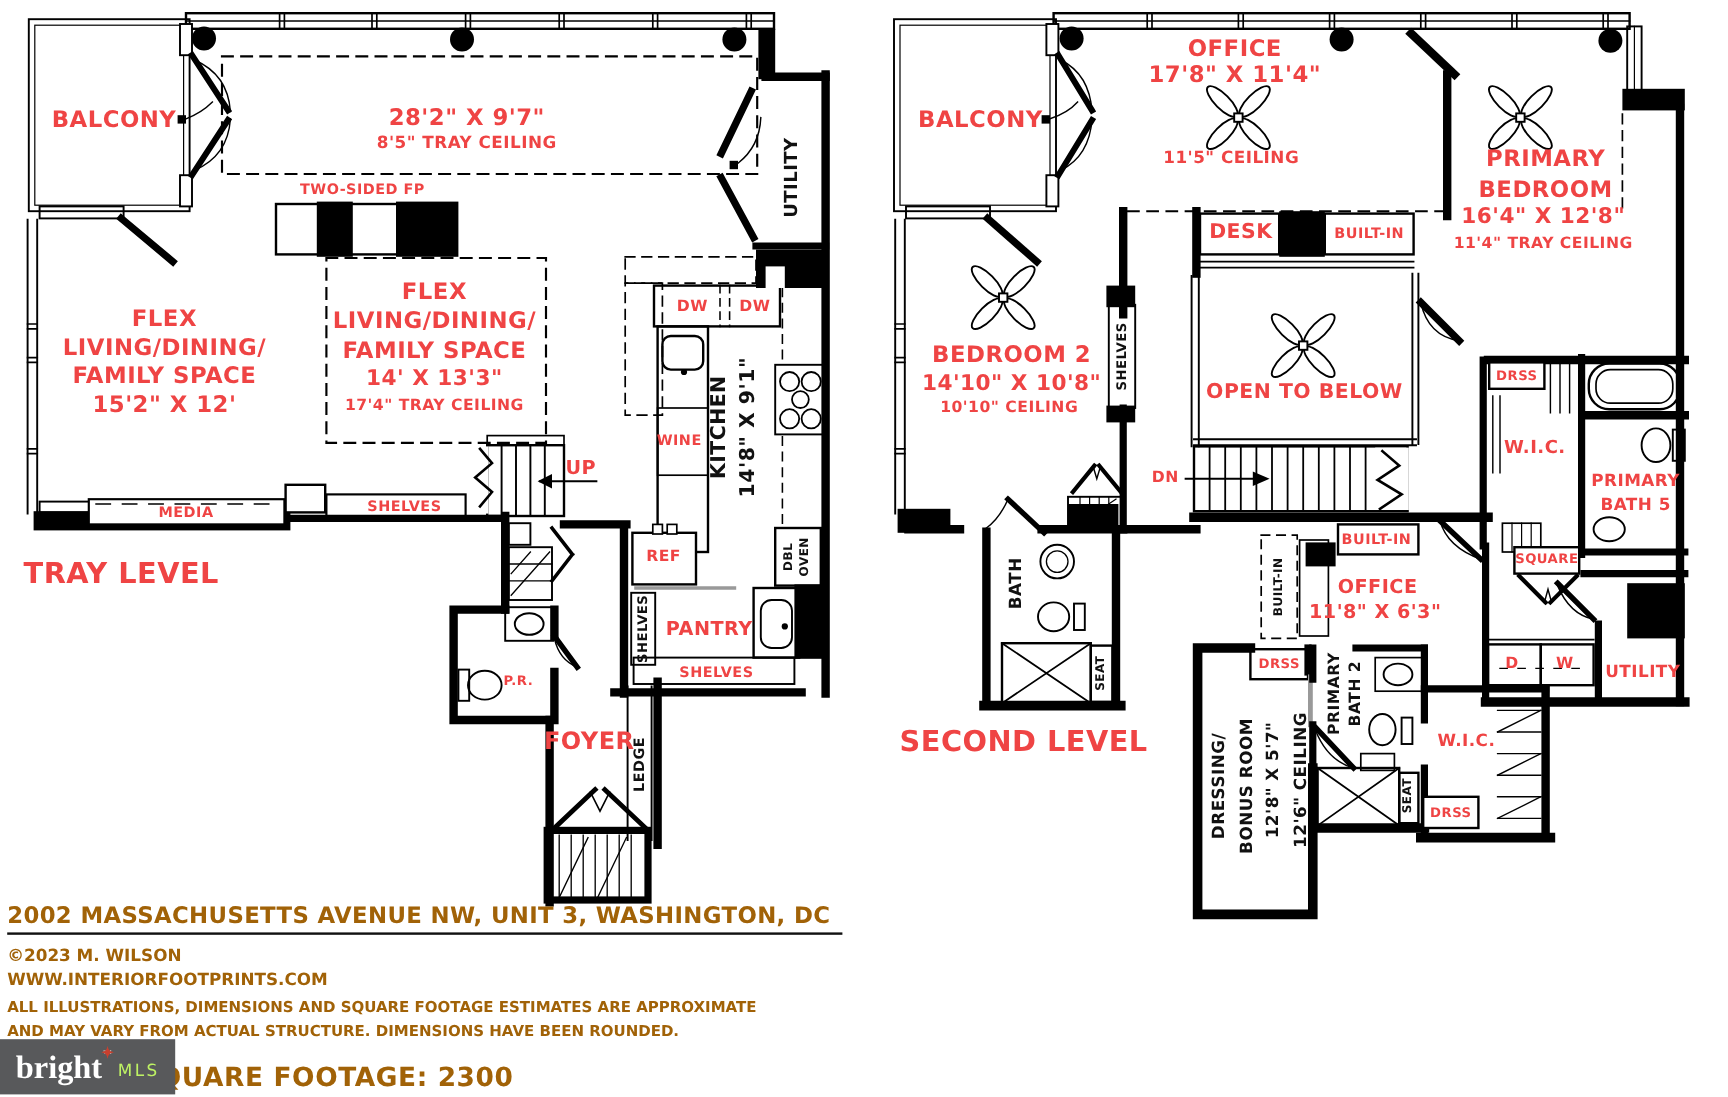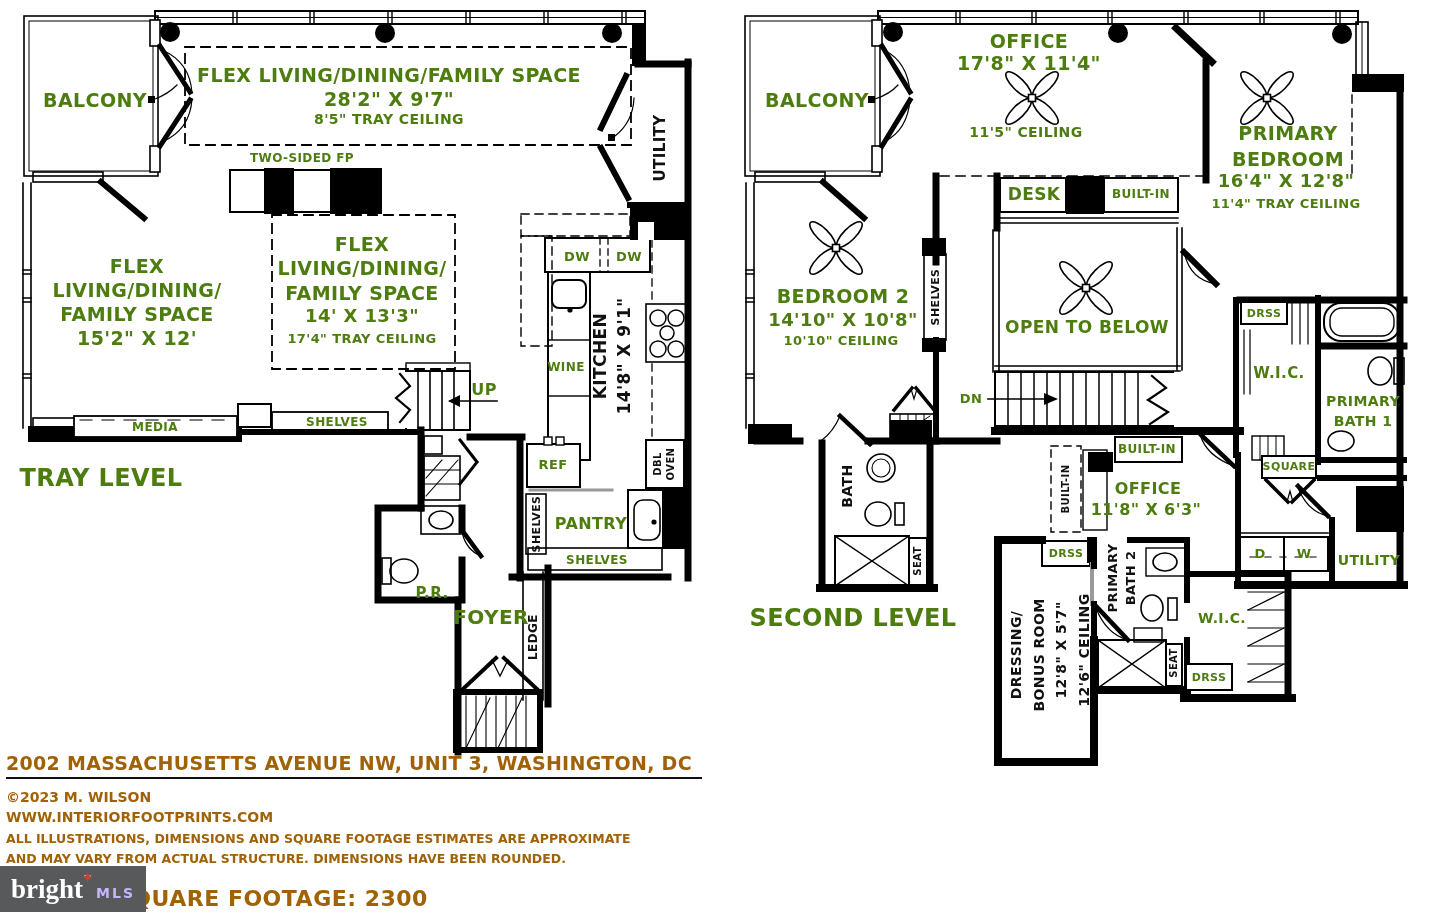--- a/index.html
+++ b/index.html
@@ -1,31 +1,31 @@
 <!DOCTYPE html>
 <html><head>
 <meta charset="utf-8">
 <style>
   html,body{margin:0;padding:0;background:#fff;}
   #stage{position:relative;width:1440px;height:914px;background:#fff;overflow:hidden;
          font-family:"DejaVu Sans",sans-serif;color:#111;}
   #plan-svg{position:absolute;left:0;top:0;}
   .lbl{position:absolute;transform:translate(-50%,-50%);white-space:nowrap;
-       font-weight:700;color:#4d7c0f;letter-spacing:.4px;line-height:1;}
+       font-weight:700;color:#ef4444;letter-spacing:.4px;line-height:1;}
   .lblv{position:absolute;transform:translate(-50%,-50%) rotate(-90deg);white-space:nowrap;
         font-weight:700;color:#111;letter-spacing:.4px;line-height:1;}
   .footer-line{position:absolute;font-weight:700;color:#a16207;white-space:nowrap;}
   .addr{border-bottom:2px solid #111;padding:0 10px 3px 0;letter-spacing:.3px;}
   #brand-logo{position:absolute;left:0;top:866px;width:146px;height:46px;background:#58595b;
               display:flex;align-items:center;justify-content:center;z-index:5;}
   #brand-logo .b{font-family:Liberation Serif, serif;font-weight:700;font-size:27px;color:#fff;
                  position:relative;letter-spacing:0;}
   #brand-logo .star{position:absolute;right:-2px;top:-4px;color:#c8402f;font-size:13px;}
   #brand-logo .tm{color:#fff;font-size:7px;vertical-align:top;margin-left:1px;}
-  #brand-logo .mls{color:#c4b5fd;font-size:14px;font-weight:700;letter-spacing:2px;margin-left:5px;margin-top:8px;}
+  #brand-logo .mls{color:#bef264;font-size:14px;font-weight:400;letter-spacing:2px;margin-left:5px;margin-top:8px;}
 </style>
 </head>
 <body>
 
 <div id="stage">
 
 <svg id="plan-svg" width="1440" height="914" viewBox="0 0 1440 914" fill="none" stroke="#000" stroke-linecap="square">
   <defs>
     <g id="fan" stroke="#000" stroke-width="1.6" fill="#fff">
       <ellipse cx="19" cy="0" rx="17" ry="6" transform="rotate(45)"></ellipse>
@@ -321,21 +321,20 @@
     </g>
 
     <use href="#fan" transform="translate(1032,98)"></use>
     <use href="#fan" transform="translate(836,248)"></use>
     <use href="#fan" transform="translate(1086,288)"></use>
     <use href="#fan" transform="translate(1267,98)"></use>
   </g>
 </svg>
 
 <span class="lbl" style="left:95px;top:100px;font-size:19px">BALCONY</span>
-<span class="lbl" style="left:389px;top:75px;font-size:19px">FLEX LIVING/DINING/FAMILY SPACE</span>
 <span class="lbl" style="left:389px;top:99px;font-size:19px">28'2" X 9'7"</span>
 <span class="lbl" style="left:389px;top:119px;font-size:14px">8'5" TRAY CEILING</span>
 <span class="lbl" style="left:302px;top:158px;font-size:12px">TWO-SIDED FP</span>
 <span class="lbl" style="left:137px;top:266px;font-size:19px">FLEX</span>
 <span class="lbl" style="left:137px;top:290px;font-size:19px">LIVING/DINING/</span>
 <span class="lbl" style="left:137px;top:314px;font-size:19px">FAMILY SPACE</span>
 <span class="lbl" style="left:137px;top:338px;font-size:19px">15'2" X 12'</span>
 <span class="lbl" style="left:362px;top:244px;font-size:19px">FLEX</span>
 <span class="lbl" style="left:362px;top:268px;font-size:19px">LIVING/DINING/</span>
 <span class="lbl" style="left:362px;top:293px;font-size:19px">FAMILY SPACE</span>
@@ -350,21 +349,21 @@
 <span class="lbl" style="left:629px;top:256px;font-size:13px">DW</span>
 <span class="lblv" style="left:600px;top:356px;font-size:17px">KITCHEN</span>
 <span class="lblv" style="left:624px;top:356px;font-size:17px">14'8" X 9'1"</span>
 <span class="lbl" style="left:566px;top:367px;font-size:12px">WINE</span>
 <span class="lbl" style="left:553px;top:464px;font-size:13px">REF</span>
 <span class="lblv" style="left:658px;top:464px;font-size:10px">DBL</span>
 <span class="lblv" style="left:671px;top:464px;font-size:10px">OVEN</span>
 <span class="lblv" style="left:536px;top:524px;font-size:11px">SHELVES</span>
 <span class="lbl" style="left:591px;top:524px;font-size:16px">PANTRY</span>
 <span class="lbl" style="left:597px;top:560px;font-size:12px">SHELVES</span>
-<span class="lbl" style="left:432px;top:593px;font-size:15px">P.R.</span>
+<span class="lbl" style="left:432px;top:567px;font-size:11px">P.R.</span>
 <span class="lbl" style="left:491px;top:617px;font-size:20px">FOYER</span>
 <span class="lblv" style="left:533px;top:637px;font-size:12px">LEDGE</span>
 
 <span class="lbl" style="left:817px;top:100px;font-size:19px">BALCONY</span>
 <span class="lbl" style="left:1029px;top:41px;font-size:19px">OFFICE</span>
 <span class="lbl" style="left:1029px;top:63px;font-size:19px">17'8" X 11'4"</span>
 <span class="lbl" style="left:1026px;top:132px;font-size:14px">11'5" CEILING</span>
 <span class="lbl" style="left:1034px;top:194px;font-size:17px">DESK</span>
 <span class="lbl" style="left:1141px;top:194px;font-size:12px">BUILT-IN</span>
 <span class="lbl" style="left:1288px;top:133px;font-size:19px">PRIMARY</span>
@@ -373,21 +372,21 @@
 <span class="lbl" style="left:1286px;top:203px;font-size:13px">11'4" TRAY CEILING</span>
 <span class="lbl" style="left:843px;top:296px;font-size:19px">BEDROOM 2</span>
 <span class="lbl" style="left:843px;top:320px;font-size:18px">14'10" X 10'8"</span>
 <span class="lbl" style="left:841px;top:340px;font-size:13px">10'10" CEILING</span>
 <span class="lblv" style="left:935px;top:297px;font-size:11px">SHELVES</span>
 <span class="lbl" style="left:1087px;top:327px;font-size:17px">OPEN TO BELOW</span>
 <span class="lbl" style="left:971px;top:398px;font-size:13px">DN</span>
 <span class="lbl" style="left:1264px;top:313px;font-size:11px">DRSS</span>
 <span class="lbl" style="left:1279px;top:373px;font-size:15px">W.I.C.</span>
 <span class="lbl" style="left:1363px;top:401px;font-size:14px">PRIMARY</span>
-<span class="lbl" style="left:1363px;top:421px;font-size:14px">BATH 1</span>
+<span class="lbl" style="left:1363px;top:421px;font-size:14px">BATH 5</span>
 <span class="lbl" style="left:1289px;top:466px;font-size:11px">SQUARE</span>
 <span class="lbl" style="left:1147px;top:449px;font-size:12px">BUILT-IN</span>
 <span class="lbl" style="left:1148px;top:489px;font-size:16px">OFFICE</span>
 <span class="lbl" style="left:1146px;top:510px;font-size:16px">11'8" X 6'3"</span>
 <span class="lblv" style="left:1066px;top:489px;font-size:10px">BUILT-IN</span>
 <span class="lbl" style="left:1066px;top:553px;font-size:11px">DRSS</span>
 <span class="lblv" style="left:847px;top:486px;font-size:14px">BATH</span>
 <span class="lblv" style="left:918px;top:561px;font-size:10px">SEAT</span>
 <span class="lbl" style="left:853px;top:618px;font-size:24px">SECOND LEVEL</span>
 <span class="lblv" style="left:1016px;top:655px;font-size:14px">DRESSING/</span>

